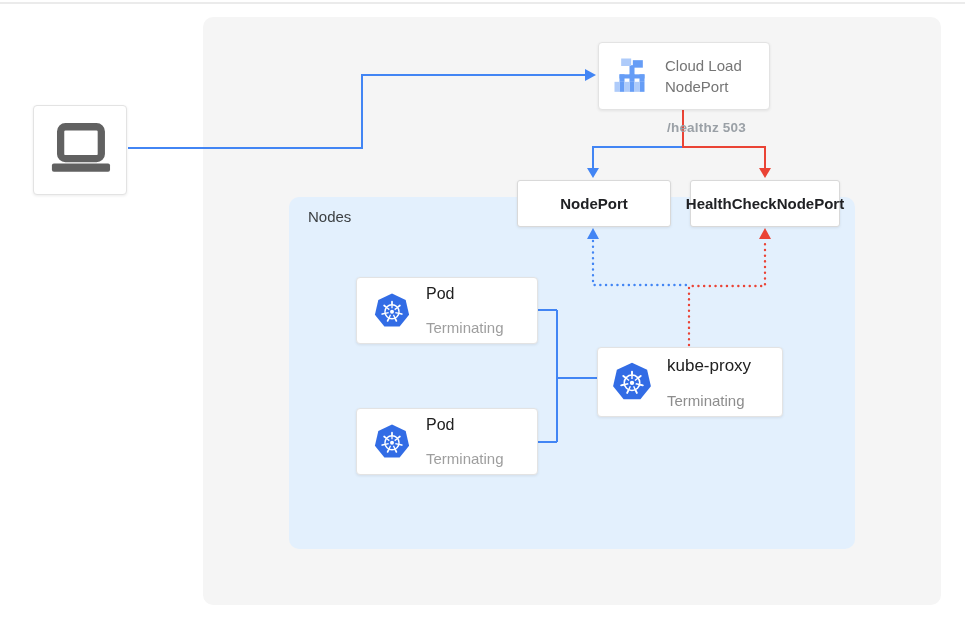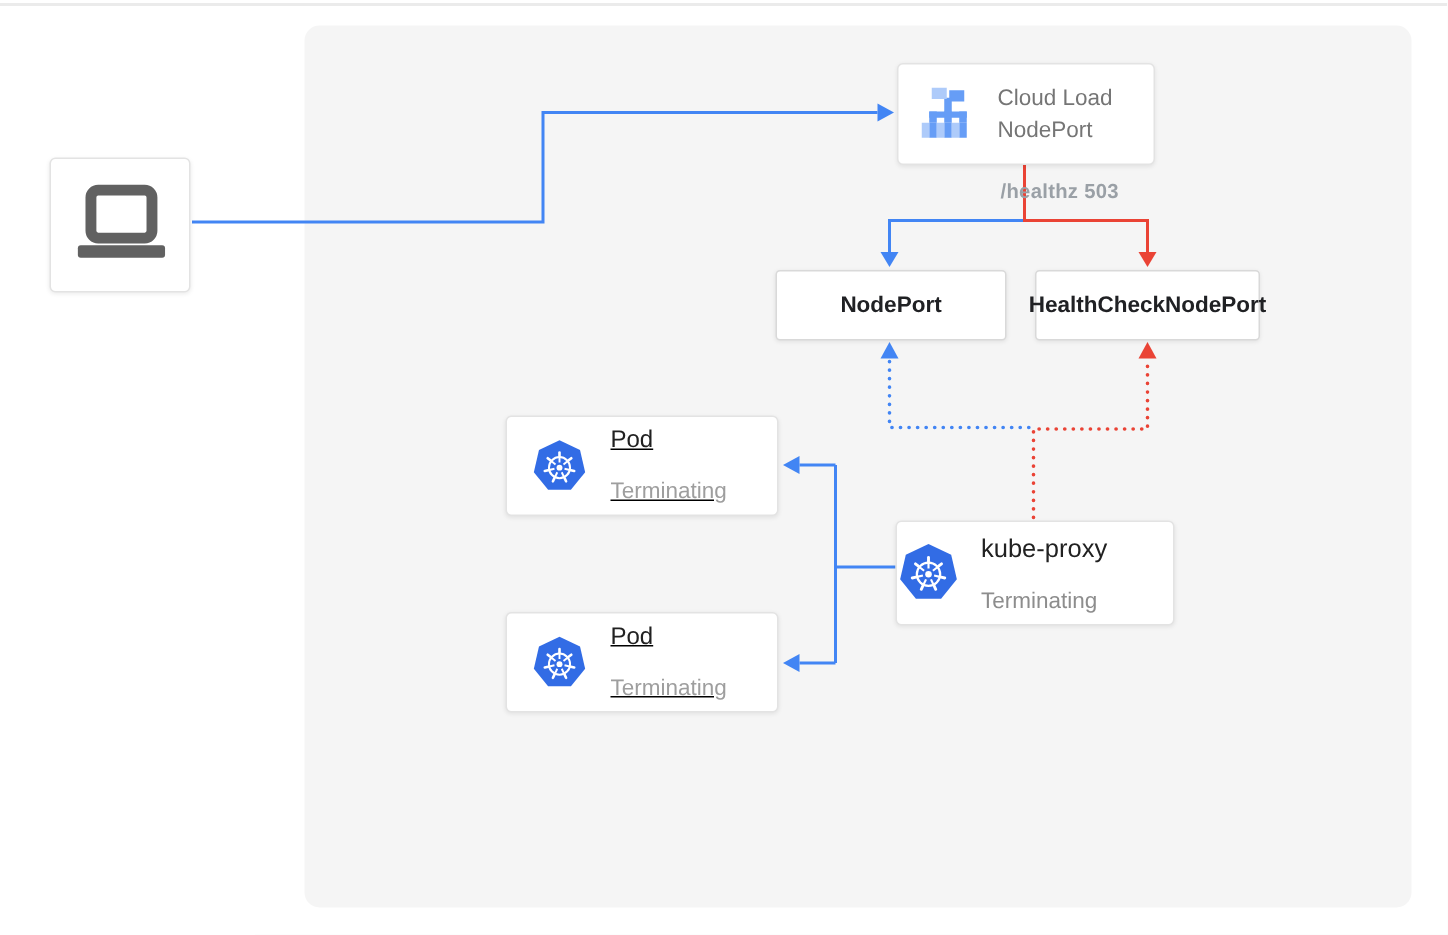--- a/index.html
+++ b/index.html
@@ -24,28 +24,28 @@
 
   .lb-card { left:598px; top:42px; width:172px; height:68px; padding-left:13px; gap:13px; }
   .lb-text { display:flex; flex-direction:column; font-size:15px; line-height:21px; color:#757575; }
 
   .port-card { font-weight:bold; color:#202124; font-size:15px; justify-content:center;
                text-align:center; border-color:#d9d9d9; border-radius:3px; }
   .nodeport-card { left:517px; top:180px; width:154px; height:47px; }
   .healthcheck-card { left:690px; top:180px; width:150px; height:47px;
                       flex-direction:row; line-height:19px; }
 
-  .pod-card { left:337px; width:182px; height:67px; padding-left:16px; gap:15px;text-decoration:underline; }
+  .pod-card { left:356px; width:182px; height:67px; padding-left:16px; gap:15px; }
   .pod1 { top:277px; }
   .pod2 { top:408px; }
   .txt-col { display:flex; flex-direction:column; }
   .card-title { font-size:16px; color:#212121; line-height:22px; }
   .card-sub { font-size:15px; color:#9e9e9e; line-height:20px;margin-top:13px; }
 
-  .kp-card { left:597px; top:347px; width:186px; height:70px; gap:14px; }
+  .kp-card { left:597px; top:347px; width:186px; height:70px; padding-left:13px; gap:14px; }
   .kp-card .card-title { font-size:17px; line-height:24px; }
   .kp-card .card-sub { font-size:15px; color:#8d8d8d; }
 
   .healthz { position:absolute; left:667px; top:120px; font-size:13.5px; font-weight:bold;
              color:#9aa0a6; letter-spacing:0.2px; }
 
   .hidden-defs { position:absolute; width:0; height:0; overflow:hidden; }
 </style>
 </head>
 <body>
@@ -77,20 +77,23 @@
     </symbol>
   </defs>
 </svg>
 
 <div class="stage">
 
   <div class="top-rule"></div>
 
   <div class="gray-panel"></div>
 
+  <div class="nodes-panel">
+    <span class="nodes-label">Nodes</span>
+  </div>
 
   <svg class="overlay" viewBox="0 0 965 623">
     <g fill="none" stroke="#4285f4" stroke-width="2">
       <path d="M128,148 H362 V75 H585"></path>
       <path d="M684,147 H593 V169"></path>
       <path d="M597,378 H557 M557,310 V442 M557,310 H533 M557,442 H533"></path>
     </g>
     <path d="M683,110 V147 H765 V169" fill="none" stroke="#ea4335" stroke-width="2"></path>
     <g fill="none" stroke-width="2.4" stroke-linecap="round">
       <path d="M593,241 V285 H687" stroke="#4285f4" stroke-dasharray="0.1 5.6"></path>

